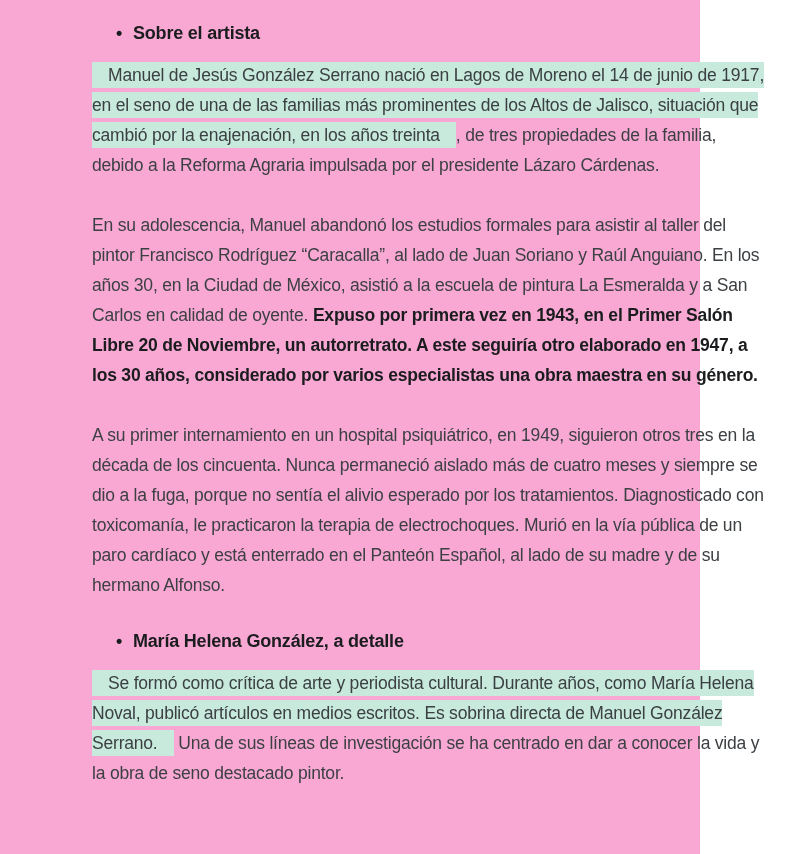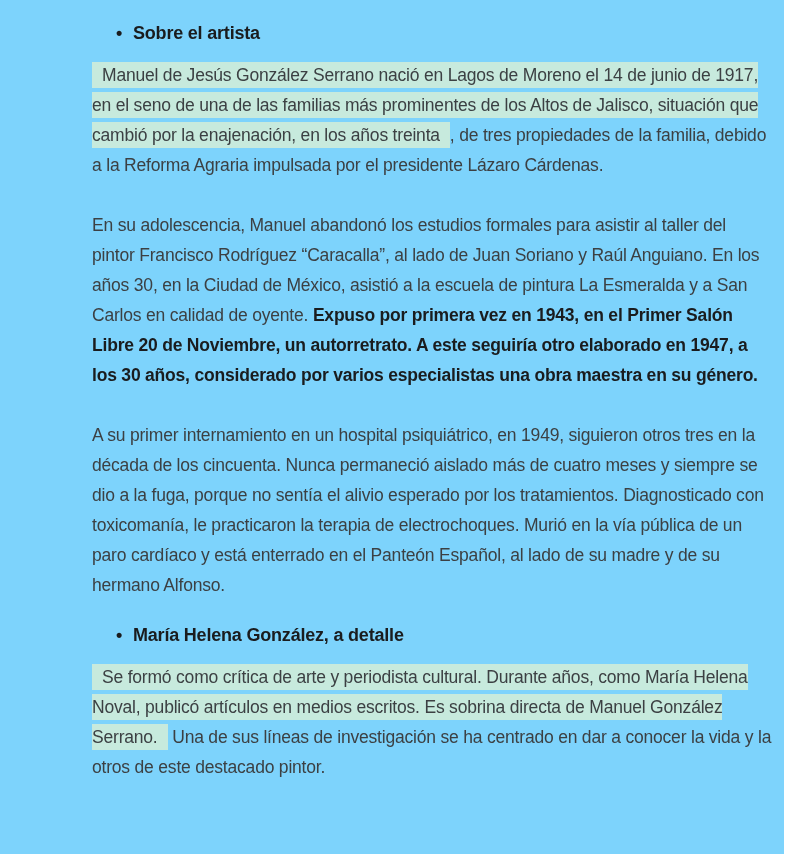--- a/index.html
+++ b/index.html
@@ -6,23 +6,23 @@
   html, body { margin: 0; padding: 0; }
   body {
     width: 800px;
     height: 854px;
     background: #ffffff;
     font-family: "Liberation Sans", "DejaVu Sans", sans-serif;
     overflow: hidden;
   }
   .page {
     position: relative;
-    width: 784px;
+    width: 700px;
     height: 854px;
-    background: #7dd3fc;
+    background: #f9a8d4;
   }
   .content {
     position: absolute;
     left: 92px;
     top: 0;
     width: 680px;
     color: #3c4043;
     font-size: 17.5px;
     line-height: 30px;
     letter-spacing: -0.2px;
@@ -41,25 +41,25 @@
   .h-second { }
   .bullet {
     display: inline-block;
     width: 17px;
     color: #1a1c1e;
     font-weight: 700;
   }
   p {
     margin: 0 0 30px 0;
   }
-  p.tight { margin-bottom: 20px; }
+  p.tight { margin-bottom: 26px; }
   mark {
     background: #c7eadd;
     color: inherit;
-    padding: 3px 10px;
+    padding: 3px 16px;
   }
   strong, .bold-par {
     font-weight: 700;
     color: #1a1c1e;
   }
 </style>
 </head>
 <body>
 
 <div class="page">
@@ -69,16 +69,16 @@
 
     <p><mark>Manuel de Jesús González Serrano nació en Lagos de Moreno el 14 de junio de 1917, en el seno de una de las familias más prominentes de los Altos de Jalisco, situación que cambió por la enajenación, en los años treinta</mark><span>, de tres propiedades de la familia, debido a la Reforma Agraria impulsada por el presidente Lázaro Cárdenas.</span></p>
 
     <p><span>En su adolescencia, Manuel abandonó los estudios formales para asistir al taller del pintor Francisco Rodríguez “Caracalla”, al lado de Juan Soriano y Raúl Anguiano. En los años 30, en la Ciudad de México, asistió a la escuela de pintura La Esmeralda y a San Carlos en calidad de oyente. </span><strong>Expuso por primera vez en 1943, en el Primer Salón Libre 20 de Noviembre, un autorretrato. A este seguiría otro elaborado en 1947, a los 30 años, considerado por varios especialistas una obra maestra en su género.</strong></p>
 
 
     <p class="tight"><span>A su primer internamiento en un hospital psiquiátrico, en 1949, siguieron otros tres en la década de los cincuenta. Nunca permaneció aislado más de cuatro meses y siempre se dio a la fuga, porque no sentía el alivio esperado por los tratamientos. Diagnosticado con toxicomanía, le practicaron la terapia de electrochoques. Murió en la vía pública de un paro cardíaco y está enterrado en el Panteón Español, al lado de su madre y de su hermano Alfonso.</span></p>
 
     <h3 class="heading h-second"><span class="bullet">•</span><span>María Helena González, a detalle</span></h3>
 
-    <p><mark>Se formó como crítica de arte y periodista cultural. Durante años, como María Helena Noval, publicó artículos en medios escritos. Es sobrina directa de Manuel González Serrano.</mark><span> Una de sus líneas de investigación se ha centrado en dar a conocer la vida y la otros de este destacado pintor.</span></p>
+    <p><mark>Se formó como crítica de arte y periodista cultural. Durante años, como María Helena Noval, publicó artículos en medios escritos. Es sobrina directa de Manuel González Serrano.</mark><span> Una de sus líneas de investigación se ha centrado en dar a conocer la vida y la obra de seno destacado pintor.</span></p>
 
   </div>
 </div>
 
 </body></html>

